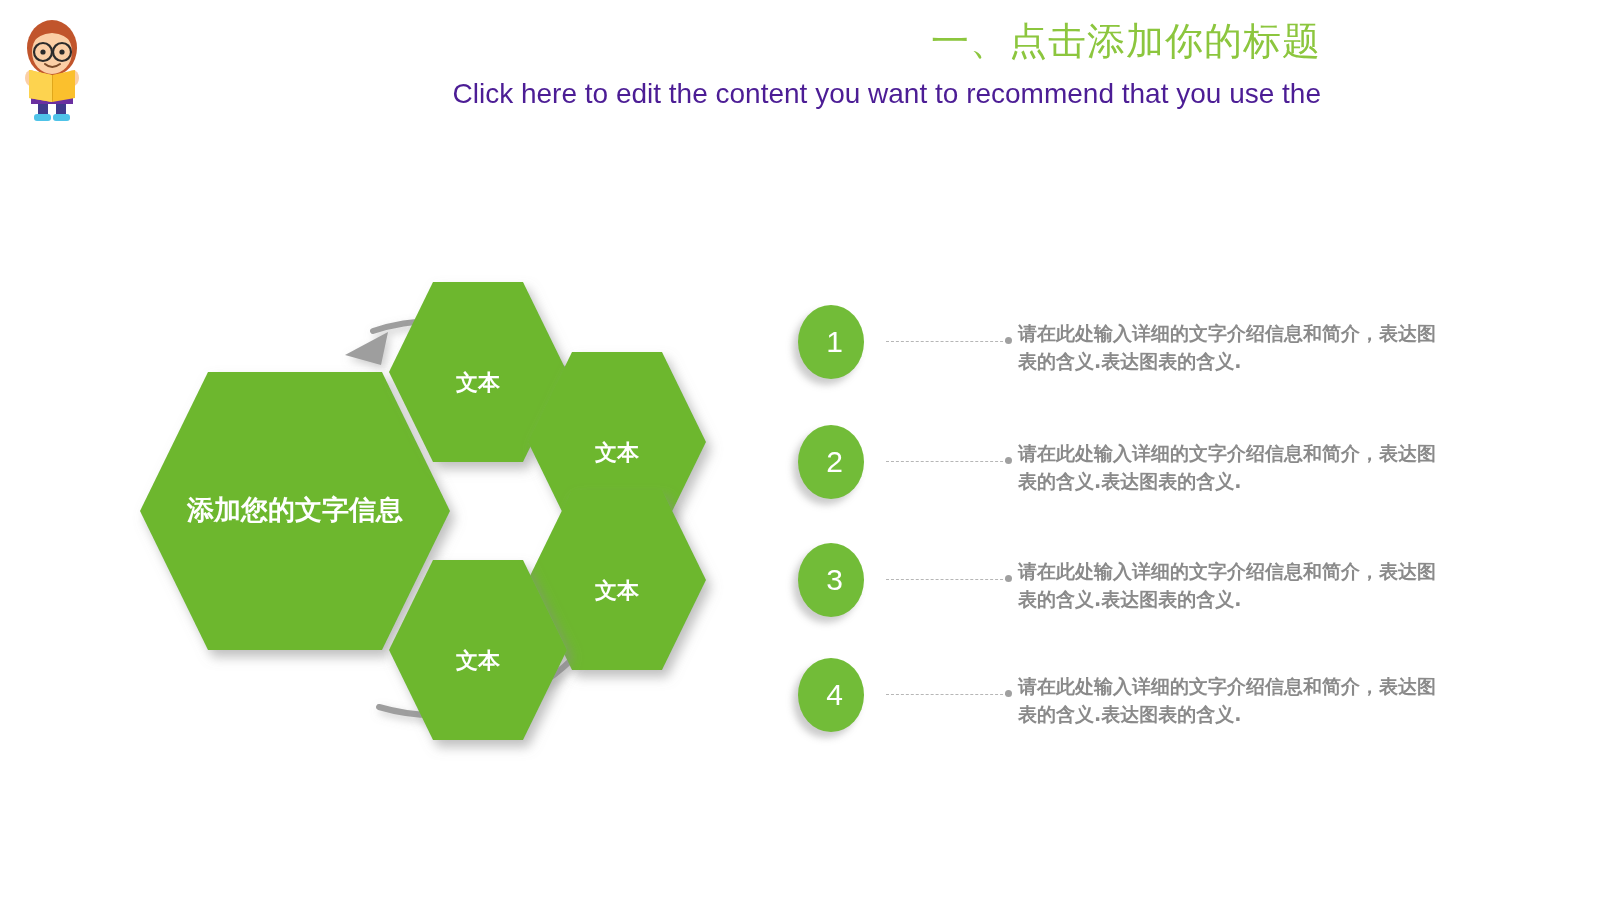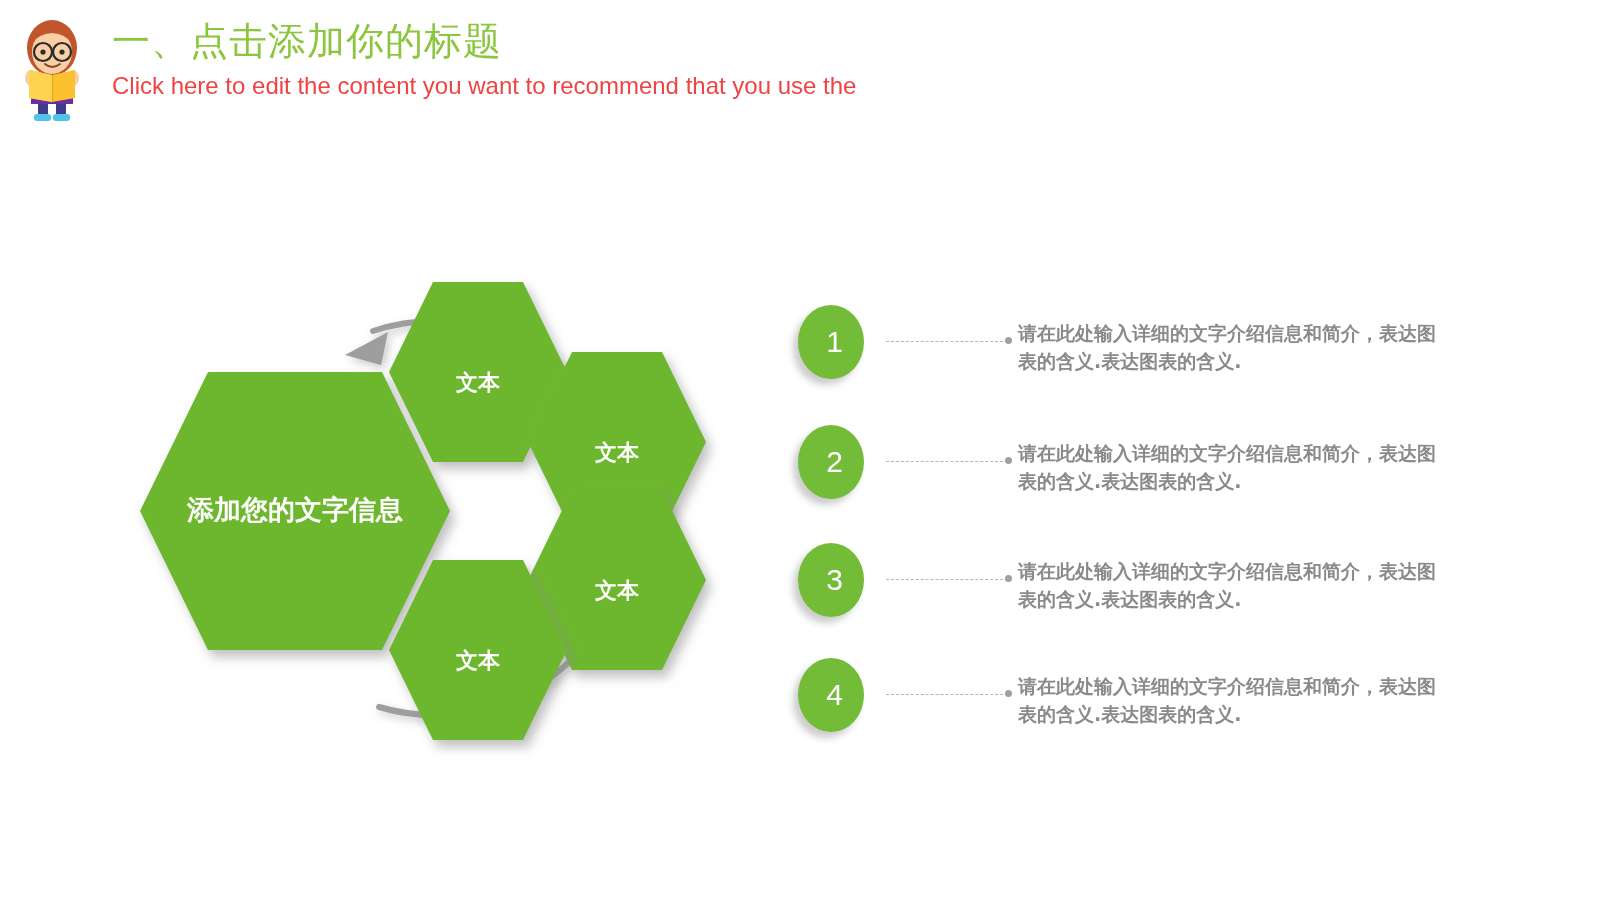--- a/index.html
+++ b/index.html
@@ -25,37 +25,38 @@
   }
   #mascot {
     position: absolute;
     left: 14px;
     top: 14px;
     width: 76px;
     height: 110px;
   }
   #title-block {
     position: absolute;
-    left: 112px;
+    left: 121px;
     top: 16px;
     width: 1200px;
+    text-align: right;
   }
   #page-title {
     font-size: 38px;
     line-height: 50px;
     color: #8CC63E;
     letter-spacing: 1px;
     white-space: nowrap;
     font-weight: 400;
   }
   #page-subtitle {
-    margin-top: 2px;
-    font-size: 24px;
+    margin-top: 10px;
+    font-size: 28px;
     line-height: 36px;
-    color: #ef4444;
+    color: #4c1d95;
     white-space: nowrap;
     font-weight: 400;
   }
 
   
   #stage {
     position: absolute;
     left: 0;
     top: 150px;
     width: 1600px;

